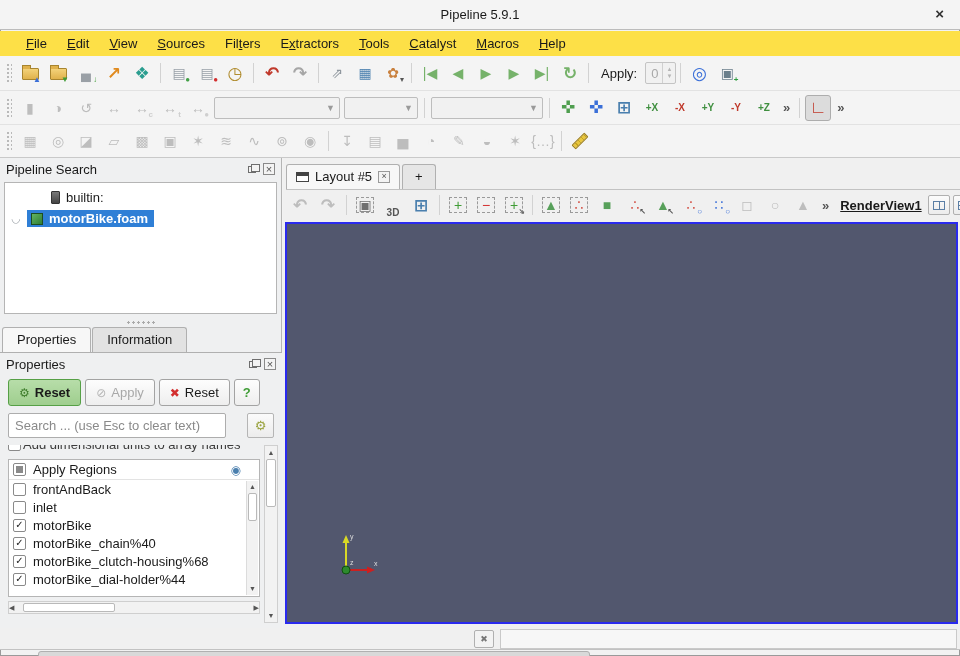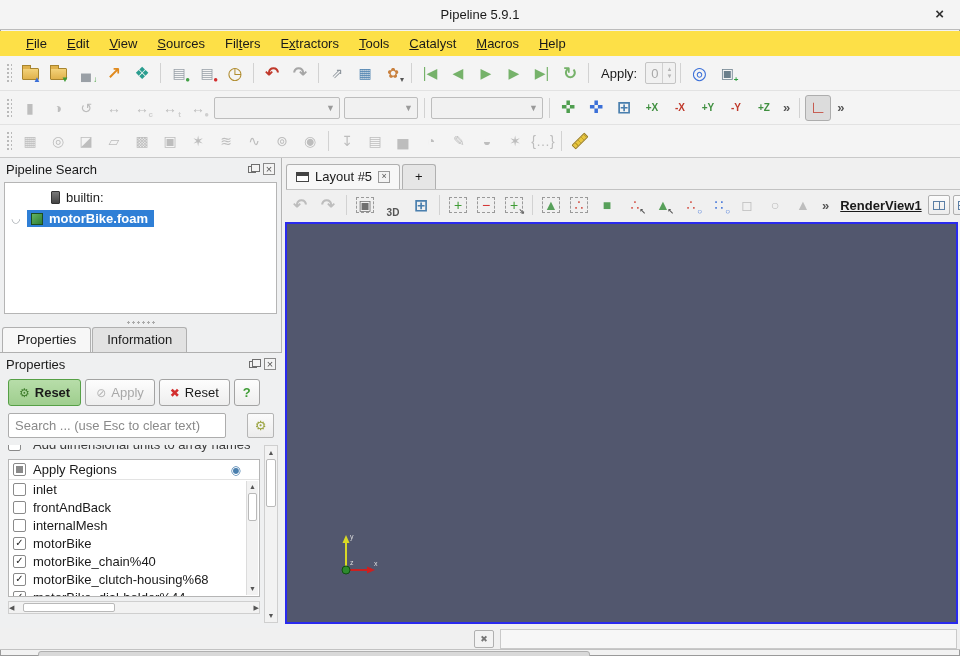--- a/index.html
+++ b/index.html
@@ -81,21 +81,21 @@
   #reset-btn { color:#a8a8a8; }
   #help-btn { padding:0 8px; font-weight:bold; color:#3f9c35; }
   #search-row { position:absolute; top:60px; left:8px; right:8px; height:26px; display:flex; gap:21px;}
   #search-input { flex:1; height:25px; border:1px solid #adadad; border-radius:2px; background:#fff;
     font:13px "Liberation Sans",sans-serif; padding:0 6px; color:#333;}
   #search-input::placeholder { color:#8a8a8a; opacity:1;}
   #search-gear { width:27px; height:25px; border:1px solid #b5b5b5; border-radius:2px; background:linear-gradient(#fbfbfb,#ececec);
     display:flex; align-items:center; justify-content:center; color:#9aa33f; font-size:13px;}
   
   #clip-row { position:absolute; top:92px; left:8px; right:24px; height:9px; overflow:hidden; }
-  #clip-row .inner { position:relative; top:-8px; display:flex; align-items:center; gap:12px; color:#3c3c3c;}
+  #clip-row .inner { position:relative; top:-8px; display:flex; align-items:center; gap:2px; color:#3c3c3c;}
   .cb { width:13px; height:13px; border:1px solid #8a8a8a; border-radius:2px; background:#fff; flex:none;
     display:inline-flex; align-items:center; justify-content:center; font-size:10px; color:#222; line-height:1;}
   .cb.tri::after { content:""; width:7px; height:7px; background:#8a8a8a; }
   #mesh-box { position:absolute; top:106px; left:8px; width:252px; height:138px; background:#fff; border:1px solid #b5b5b5; overflow:hidden;}
   #mesh-header { height:20px; display:flex; align-items:center; gap:7px; padding:0 4px; border-bottom:1px solid #e3e3e3; }
   #mesh-header .hdr-ic { margin-left:auto; margin-right:14px; color:#4a7fae; font-size:12px;}
   .mesh-row { height:18px; display:flex; align-items:center; gap:7px; padding:0 4px; }
   #mesh-vscroll { position:absolute; top:21px; right:1px; bottom:1px; width:12px; background:#f2f2f2; border-left:1px solid #dcdcdc;}
   .sb-arrow { color:#555; font-size:7px; text-align:center; line-height:12px; height:12px; display:block;}
   #mesh-vthumb { position:absolute; top:12px; left:1px; right:1px; height:28px; background:#fff; border:1px solid #b9b9b9; border-radius:2px;}
@@ -444,29 +444,25 @@
     </div>
     <div id="mesh-box">
       <div id="mesh-header">
         <span class="cb tri"></span>
         <span>Apply Regions</span>
         <span class="hdr-ic">◉</span>
       </div>
       <div id="mesh-rows">
           <div class="mesh-row">
             <span class="cb"></span>
-            <span>inlet</span>
-          </div>
-          <div class="mesh-row">
-            <span class="cb"></span>
             <span>frontAndBack</span>
           </div>
           <div class="mesh-row">
             <span class="cb"></span>
-            <span>internalMesh</span>
+            <span>inlet</span>
           </div>
           <div class="mesh-row">
             <span class="cb">✓</span>
             <span>motorBike</span>
           </div>
           <div class="mesh-row">
             <span class="cb">✓</span>
             <span>motorBike_chain%40</span>
           </div>
           <div class="mesh-row">

